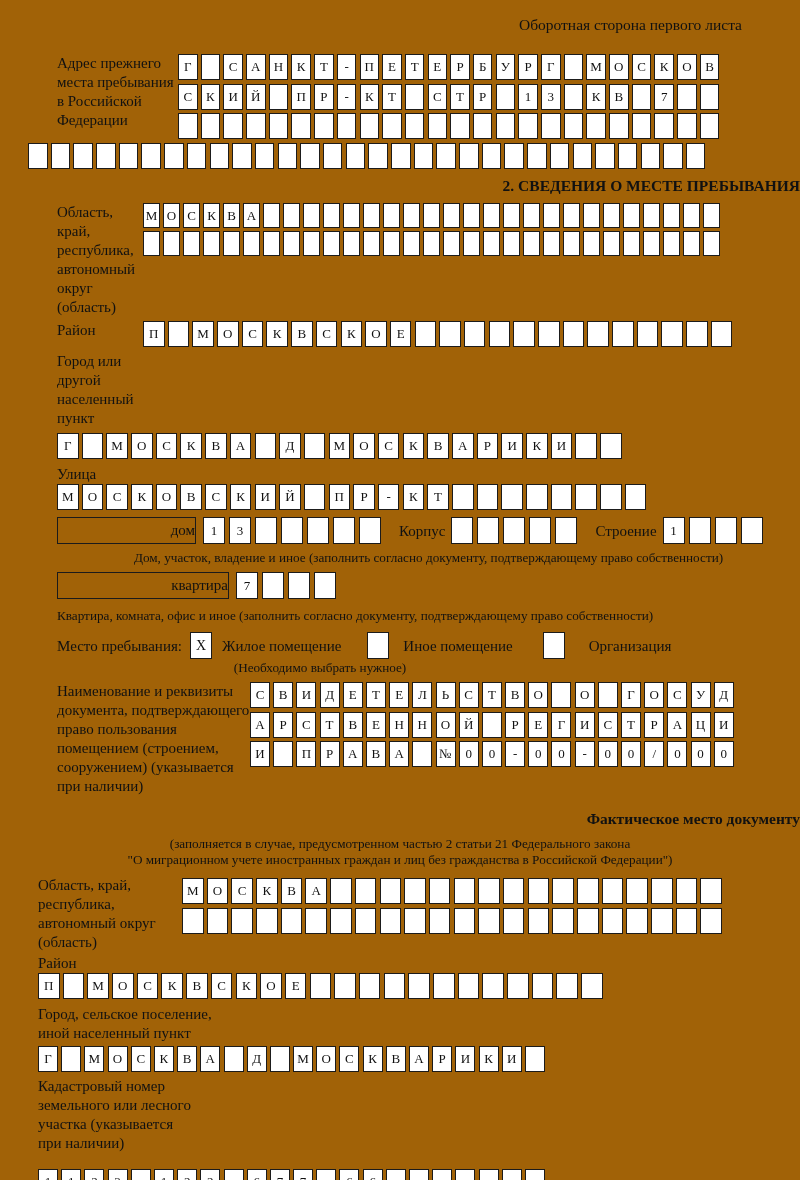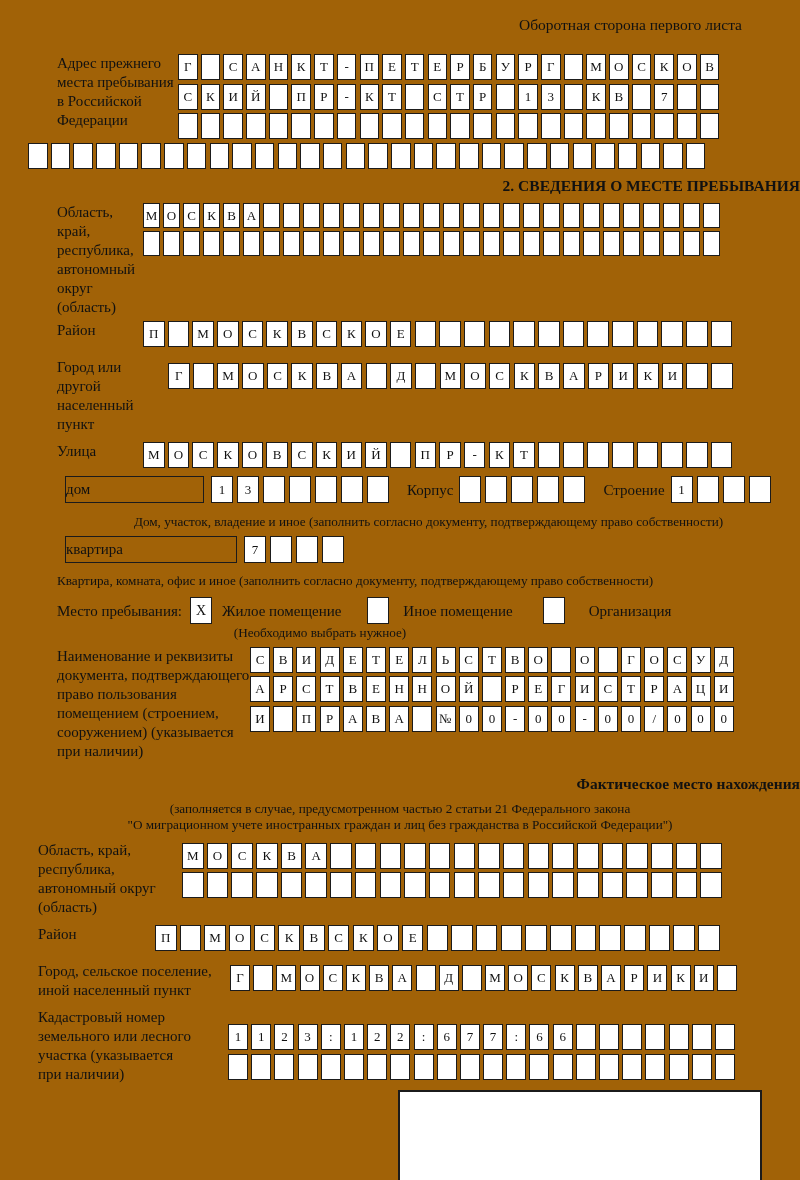--- a/index.html
+++ b/index.html
@@ -24,29 +24,29 @@
   .cg-a .cell{ width:17.5px; height:24px; line-height:24px; margin-right:3.2px; }  
   .cg-b .cell{ width:15px;   height:23px; line-height:23px; margin-right:3px;   }  
   .cg-c .cell{ width:19.5px; height:24px; line-height:24px; margin-right:3.2px; }  
   .cg-d .cell{ width:18px;   height:24px; line-height:24px; margin-right:3.2px; }  
   .cg-e .cell{ width:20px;   height:25px; line-height:25px; margin-right:4px;   }  
   .w-top{ width:121px; } .w-obl1{ width:86px; } .w-raion1{ width:86px; }
   .w-gorod1{ width:111px; } .w-ulitsa{ width:86px; } .w-doc{ width:193px; }
   .w-obl2{ width:144px; } .w-raion2{ width:117px; } .w-gorod2{ width:192px; } .w-kad{ width:190px; }
   .longbox{
     flex:none; border:1.8px solid #1b1b1b; height:25px; line-height:25px;
-    text-align:left; font-size:15px; margin-right:7px;margin-left:8px;
+    text-align:right; font-size:15px; margin-right:7px;
   }
   .inline-lbl{ font-size:15px; line-height:28px; flex:none; }
   .chkbox{
     flex:none; width:20px; height:25px; border:1.7px solid #1b1b1b;
     text-align:center; font-size:14px; line-height:25px; background:#fff;
   }
   .stamp-box{ margin-left:398px; width:360px; height:172px; border:2px solid #1b1b1b; background:#fff; }
-  .mt2{margin-top:8px;} .mt4{margin-top:4px;} .mt6{margin-top:6px;} .mt8{margin-top:8px;} .mt14{margin-top:14px;} .mt20{margin-top:20px;}
+  .mt2{margin-top:2px;flex-direction:column;} .mt4{margin-top:4px;} .mt6{margin-top:6px;} .mt8{margin-top:8px;} .mt14{margin-top:14px;} .mt20{margin-top:20px;}
 </style>
 </head>
 <body>
 
 <div id="page">
 
   <div class="hdr-title">Оборотная сторона первого листа</div>
 
   <div class="field mt20">
     <div class="label w-top">
@@ -471,21 +471,21 @@
           <div class="cell">0</div>
           <div class="cell">/</div>
           <div class="cell">0</div>
           <div class="cell">0</div>
           <div class="cell">0</div>
         </div>
     </div>
   </div>
 
   <div class="fact">
-    <div class="sec-title mt14">Фактическое место нахождения</div>
+    <div class="sec-title mt14">Фактическое место документу</div>
     <div class="note">(заполняется в случае, предусмотренном частью 2 статьи 21 Федерального закона</div>
     <div class="note">"О миграционном учете иностранных граждан и лиц без гражданства в Российской Федерации")</div>
 
     <div class="field mt8">
       <div class="label w-obl2">
         <div>Область, край,</div>
         <div>республика,</div>
         <div>автономный округ</div>
         <div>(область)</div>
       </div>

